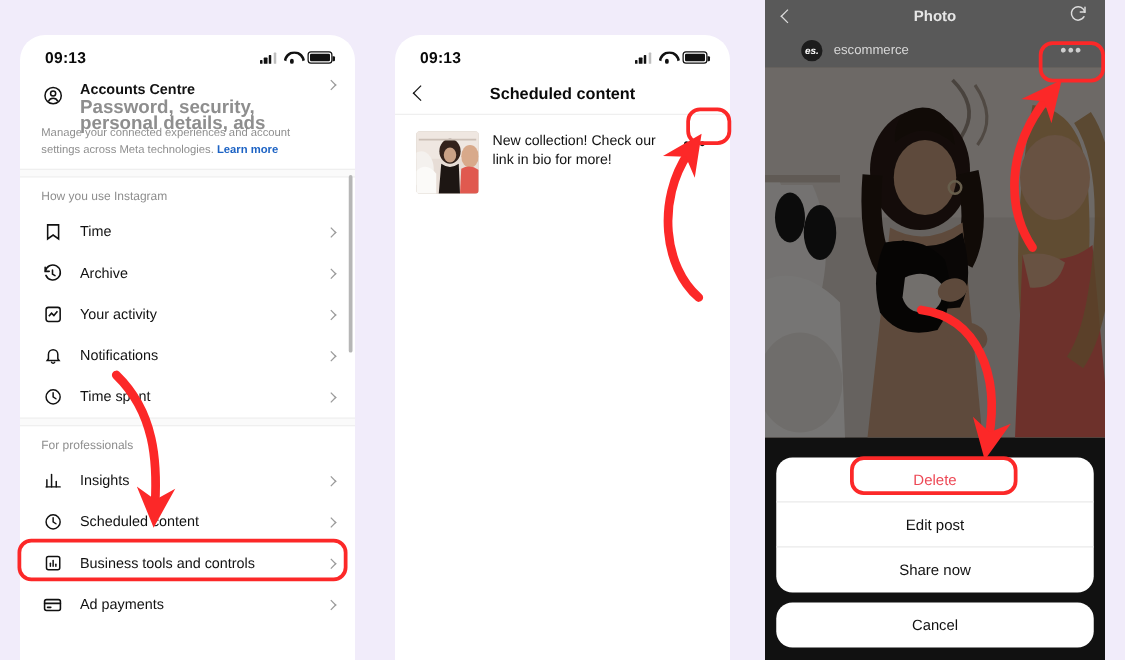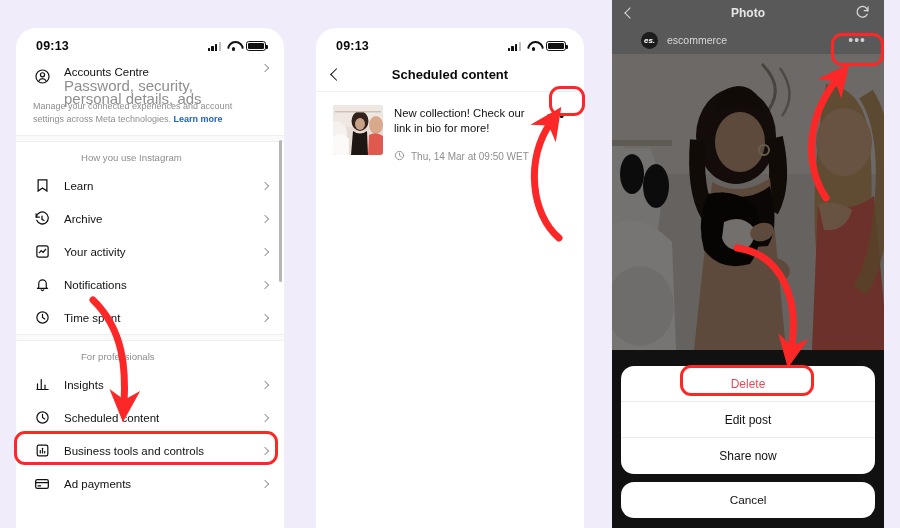--- a/index.html
+++ b/index.html
@@ -64,28 +64,28 @@
 
   
   .list { position: relative; }
   .row {
     display:flex; align-items:center; gap: 13px;
     padding: 0 16px 0 17px; height: 33px; position: relative;
   }
   .row .ico { width: 18px; height: 18px; flex:0 0 18px; display:flex; align-items:center; justify-content:center;}
   .row .lbl { font-size: 11.5px; color:#111; flex:1; }
   .row .chev { width: 6px; height: 6px; border-top: 1.4px solid #9a9a9a; border-right: 1.4px solid #9a9a9a; transform: rotate(45deg); }
-  .row.big { height: 40px; align-items: flex-start; padding-top: 7px; }
+  .row.big { height: 40px; align-items: flex-start; padding-top: 7px; font-weight: bold; }
   .row.big .ico { margin-top: 2px; }
   .acc-title { font-size: 11.5px; color:#111; line-height: 14px;}
   .acc-sub { font-size: 15px; color:#8e8e8e; line-height: 13px;}
   .note { font-size: 9px; color:#8e8e8e; line-height: 13px; padding: 2px 20px 9px 17px; }
   .note a { color:#1d63c4; font-weight:bold; text-decoration:none;}
   .sep { height: 7px; background:#fafafa; border-top:1px solid #efefef; border-bottom:1px solid #efefef;}
-  .grouphdr { font-size: 9.6px; color:#8e8e8e; padding: 10px 17px 6px 17px; margin-left: 48px;}
+  .grouphdr { font-size: 9.6px; color:#8e8e8e; padding: 10px 17px 6px 17px;}
 
   .scrollbar {
     position:absolute; right: 2px; top: 82px; width: 2.6px; height: 142px;
     background:#b6b6b6; border-radius: 2px;
   }
 
   
   .sc-card { display:flex; gap: 11px; padding: 13px 14px 0 17px; }
   .sc-thumb {
     width: 50px; height: 50px; border-radius: 3px; flex:0 0 50px;
@@ -189,21 +189,21 @@
       <div class="sep"></div>
 
       <div class="grouphdr">How you use Instagram</div>
 
       <div class="row">
         <span class="ico">
           <svg width="15" height="15" viewBox="0 0 24 24" fill="none" stroke="#111" stroke-width="2">
               <path d="M5 3h14v18l-7-5-7 5V3z"></path>
             </svg>
         </span>
-        <span class="lbl">Learn</span>
+        <span class="lbl">Time</span>
         <span class="chev"></span>
       </div>
 
       <div class="row">
         <span class="ico">
           <svg width="16" height="16" viewBox="0 0 24 24" fill="none" stroke="#111" stroke-width="1.9" stroke-linecap="round">
             <path d="M3.5 9a9 9 0 1 1 .6 5"></path>
               <path d="M3.2 4.2v4.9h4.9"></path>
               <path d="M12 7.6v4.8l3 1.8"></path>
           </svg>
@@ -335,29 +335,20 @@
           <ellipse cx="27" cy="16" rx="8.5" ry="10" fill="#33221c"></ellipse>
           <ellipse cx="27" cy="19" rx="5" ry="6" fill="#c9a186"></ellipse>
           <path d="M20 26 Q27 31 34 26 L35 50 L18 50 Z" fill="#1d1613"></path>
           <ellipse cx="43" cy="20" rx="7" ry="9" fill="#d8a98a"></ellipse>
           <path d="M36 30 Q43 26 50 31 L50 50 L35 50 Z" fill="#e0594f"></path>
           <rect x="2" y="6" width="46" height="1.4" fill="#cbbfb6"></rect>
         </svg>
       </div>
       <div class="sc-body">
         <div class="sc-text">New collection! Check our link in bio for more!</div>
-        <div class="sc-meta">
-          <span>
-            <svg width="11" height="11" viewBox="0 0 24 24" fill="none" stroke="#8e8e8e" stroke-width="2" stroke-linecap="round">
-              <circle cx="12" cy="12" r="9"></circle>
-                <path d="M12 6.8V12l3.6 2.4"></path>
-            </svg>
-          </span>
-          <span class="t">Thu, 14 Mar at 09:50 WET</span>
-        </div>
       </div>
       <div class="dots-btn">•••</div>
     </div>
   </div>
 
   <div class="phone" id="phone3">
 
     <div class="p3-top">
       <div class="p3-nav">
         <span class="chev-back-w"></span>

